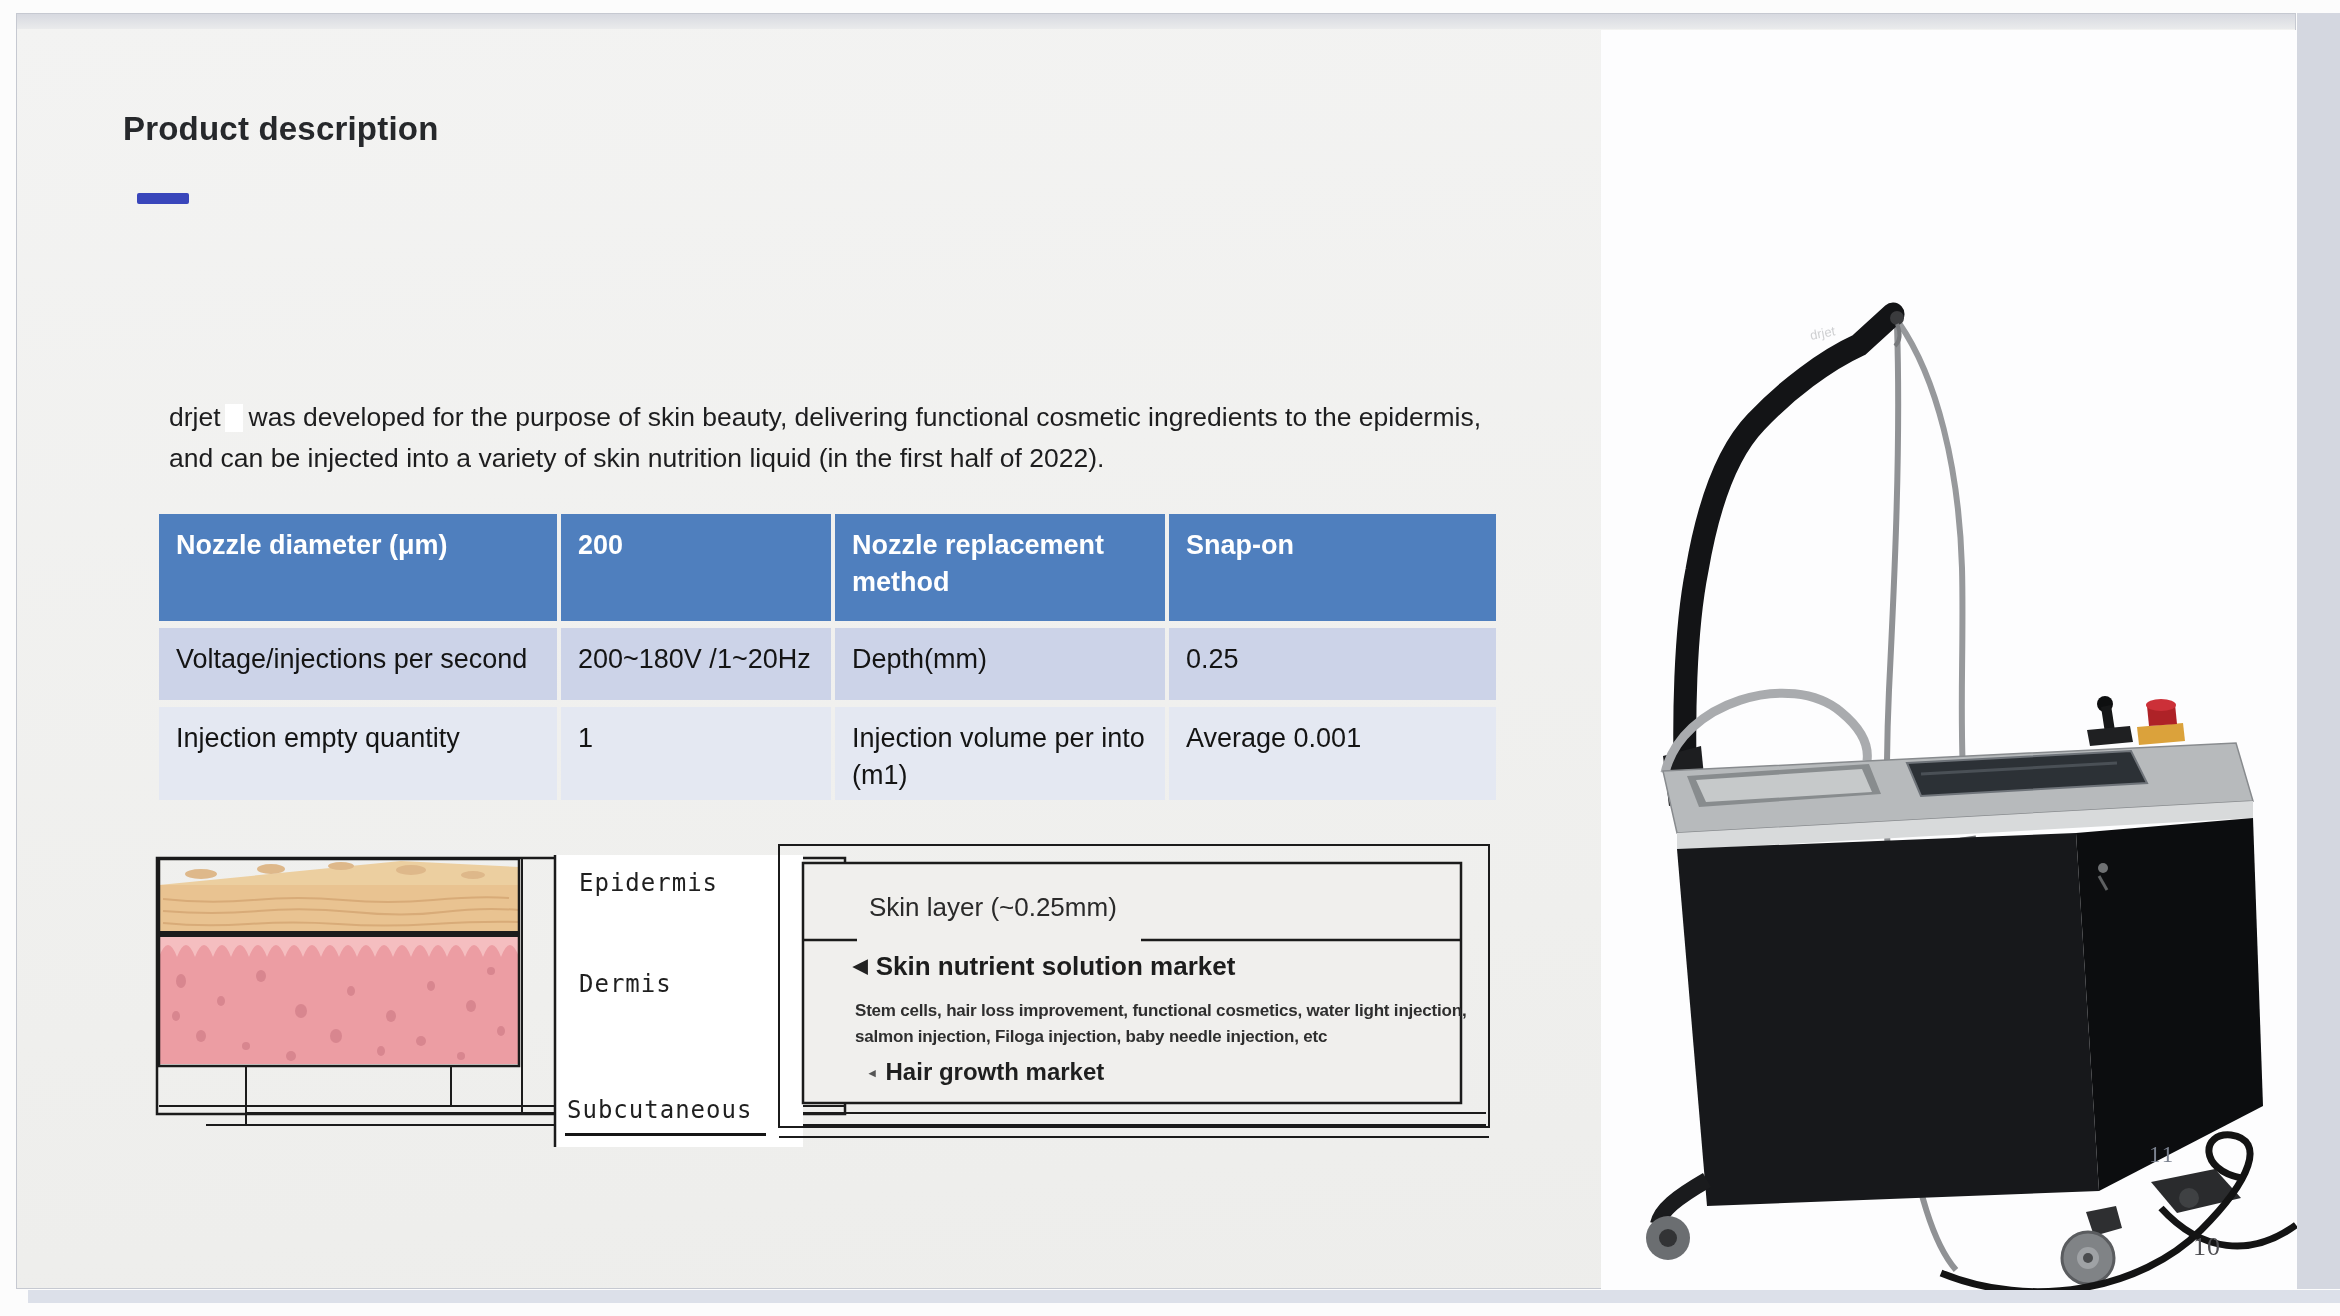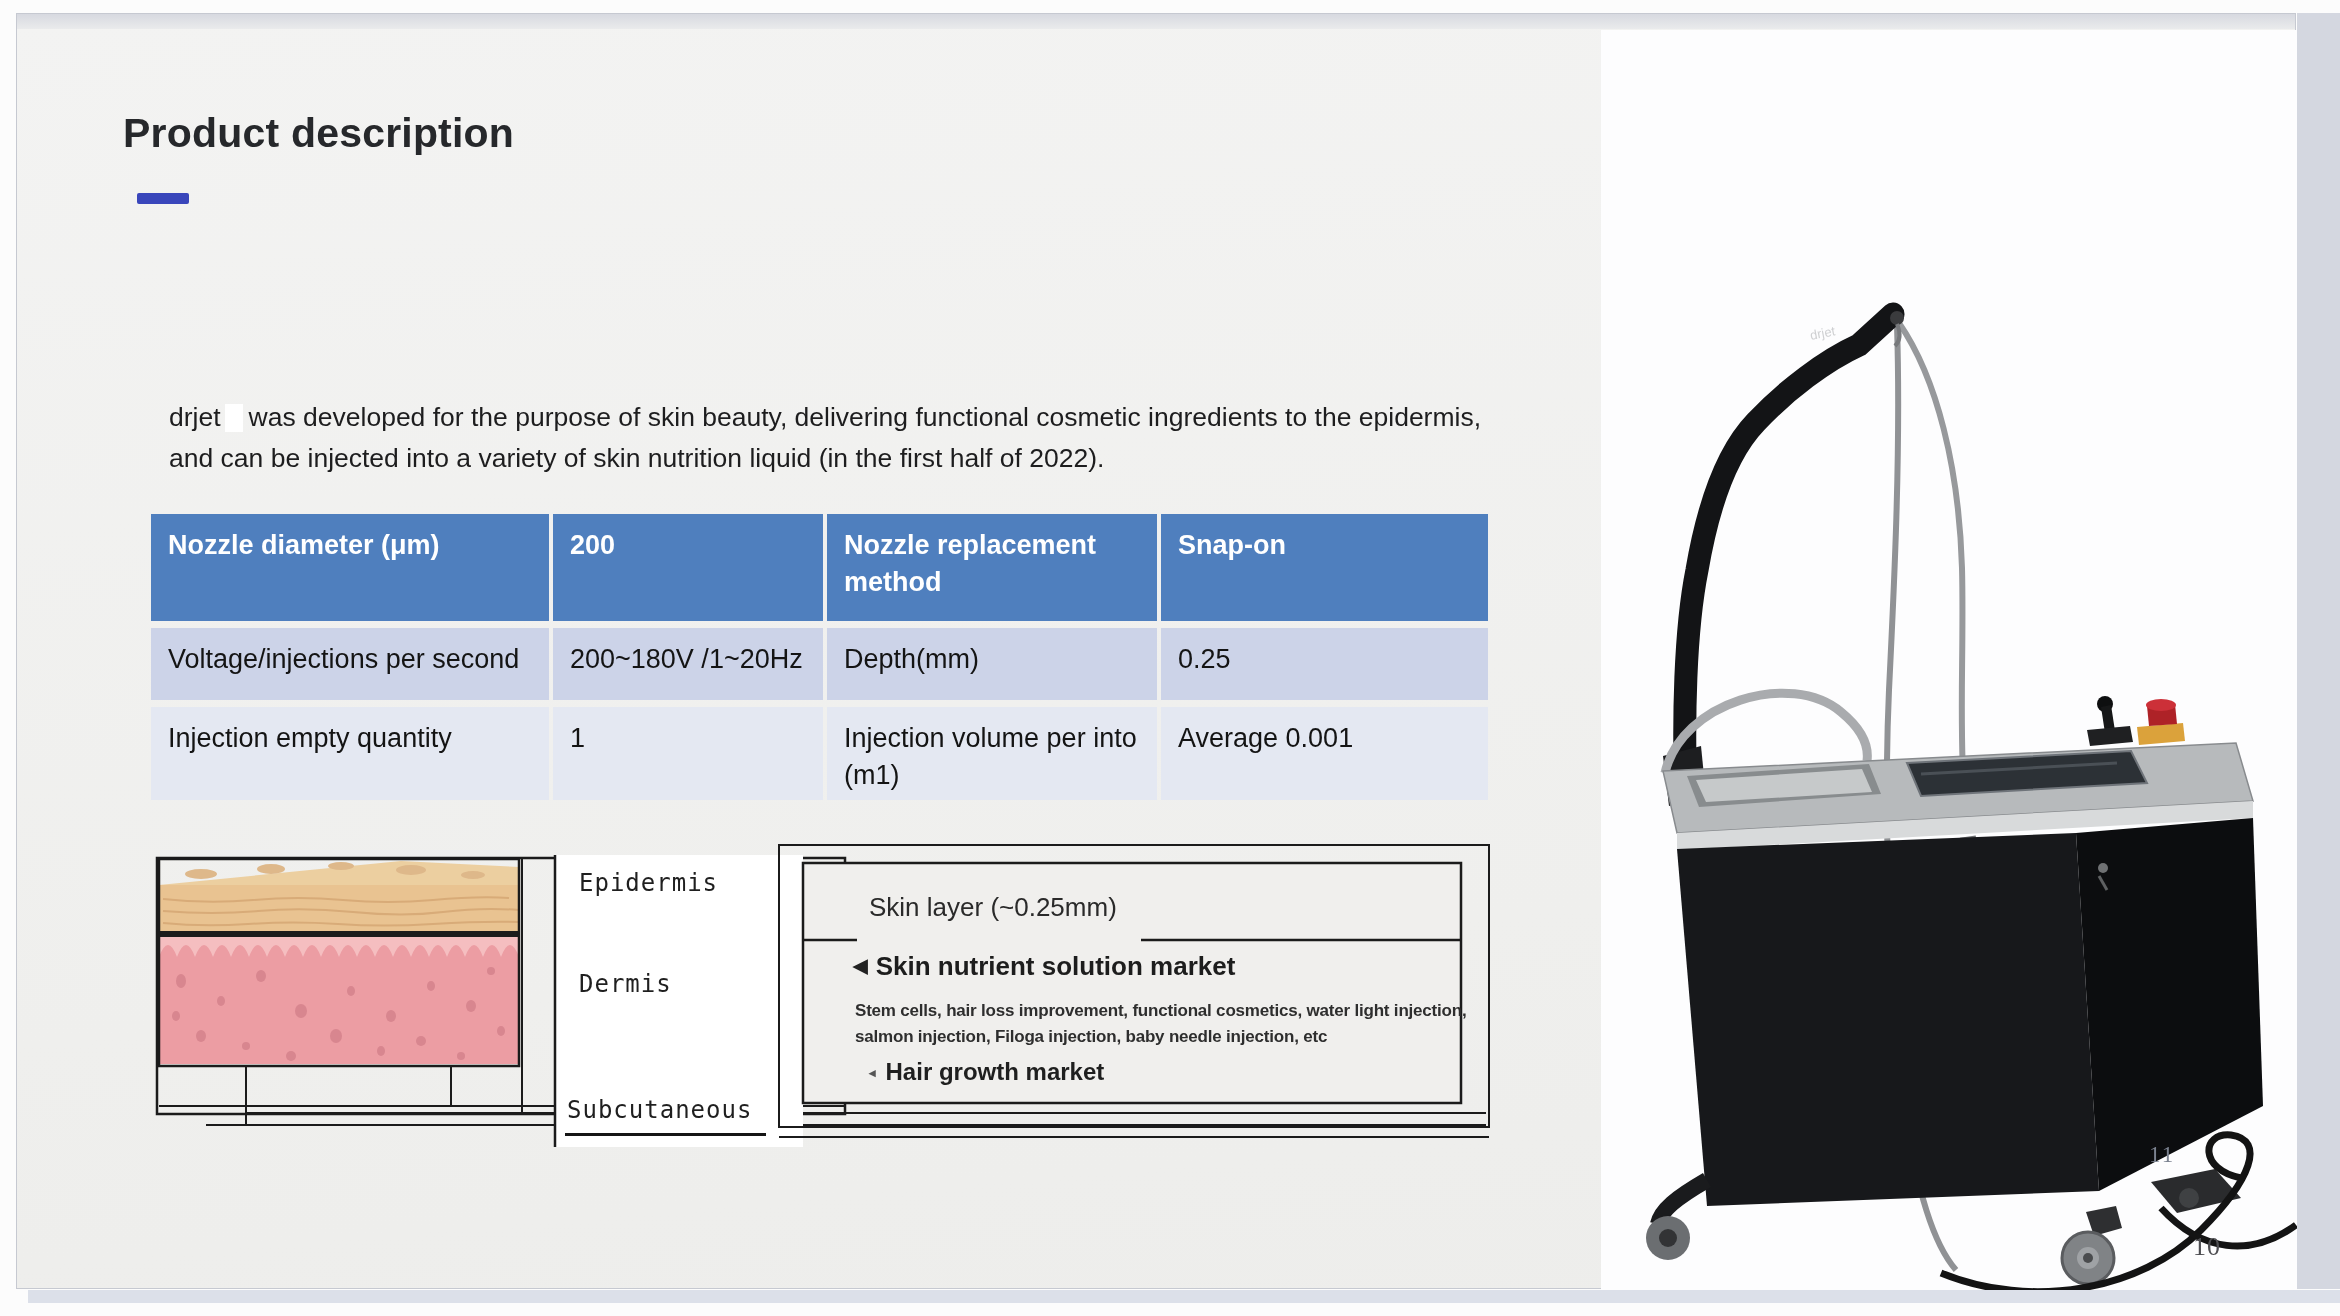--- a/index.html
+++ b/index.html
@@ -15,41 +15,41 @@
   }
   .top-strip{
     position:absolute;left:0;top:0;right:0;height:15px;
     background:linear-gradient(#d7d9e0,#eaebec);
   }
   .right-shadow{position:absolute;left:2297px;top:13px;width:43px;height:1276px;background:#d4d7e0;}
   .bottom-shadow{position:absolute;left:28px;top:1290px;width:2312px;height:13px;background:#dce0e9;}
 
   .page-title{
     position:absolute;left:106px;top:96px;
-    font-size:41px;font-weight:600;color:#26282b;letter-spacing:0.2px;
+    font-size:33px;font-weight:600;color:#26282b;letter-spacing:0.2px;
   }
   .accent-dash{
     position:absolute;left:120px;top:179px;width:52px;height:11px;
     background:#3946bb;border-radius:2px;
   }
   .section-heading{
     position:absolute;left:114px;top:238px;
     font-size:36px;font-weight:500;color:#4b5668;letter-spacing:0.2px;
   }
   .intro{
     position:absolute;left:152px;top:383px;width:1320px;
     font-size:26.5px;line-height:1.55;color:#1d1d1e;font-weight:500;
   }
   .redact{
     display:inline-block;width:18px;height:28px;background:#ffffff;
     vertical-align:-6px;margin:0 6px 0 4px;
   }
 
   .spec-table{
-    position:absolute;left:134px;top:500px;
+    position:absolute;left:142px;top:500px;
     display:grid;
     grid-template-columns:398px 270px 330px 327px;
     column-gap:4px;row-gap:7px;
   }
   .spec-table .cell{
     box-sizing:border-box;padding:13px 16px 0 17px;
     font-size:27px;line-height:1.37;color:#141414;
   }
   .spec-table .h{
     background:#4f7fbe;color:#ffffff;font-weight:700;height:107px;

